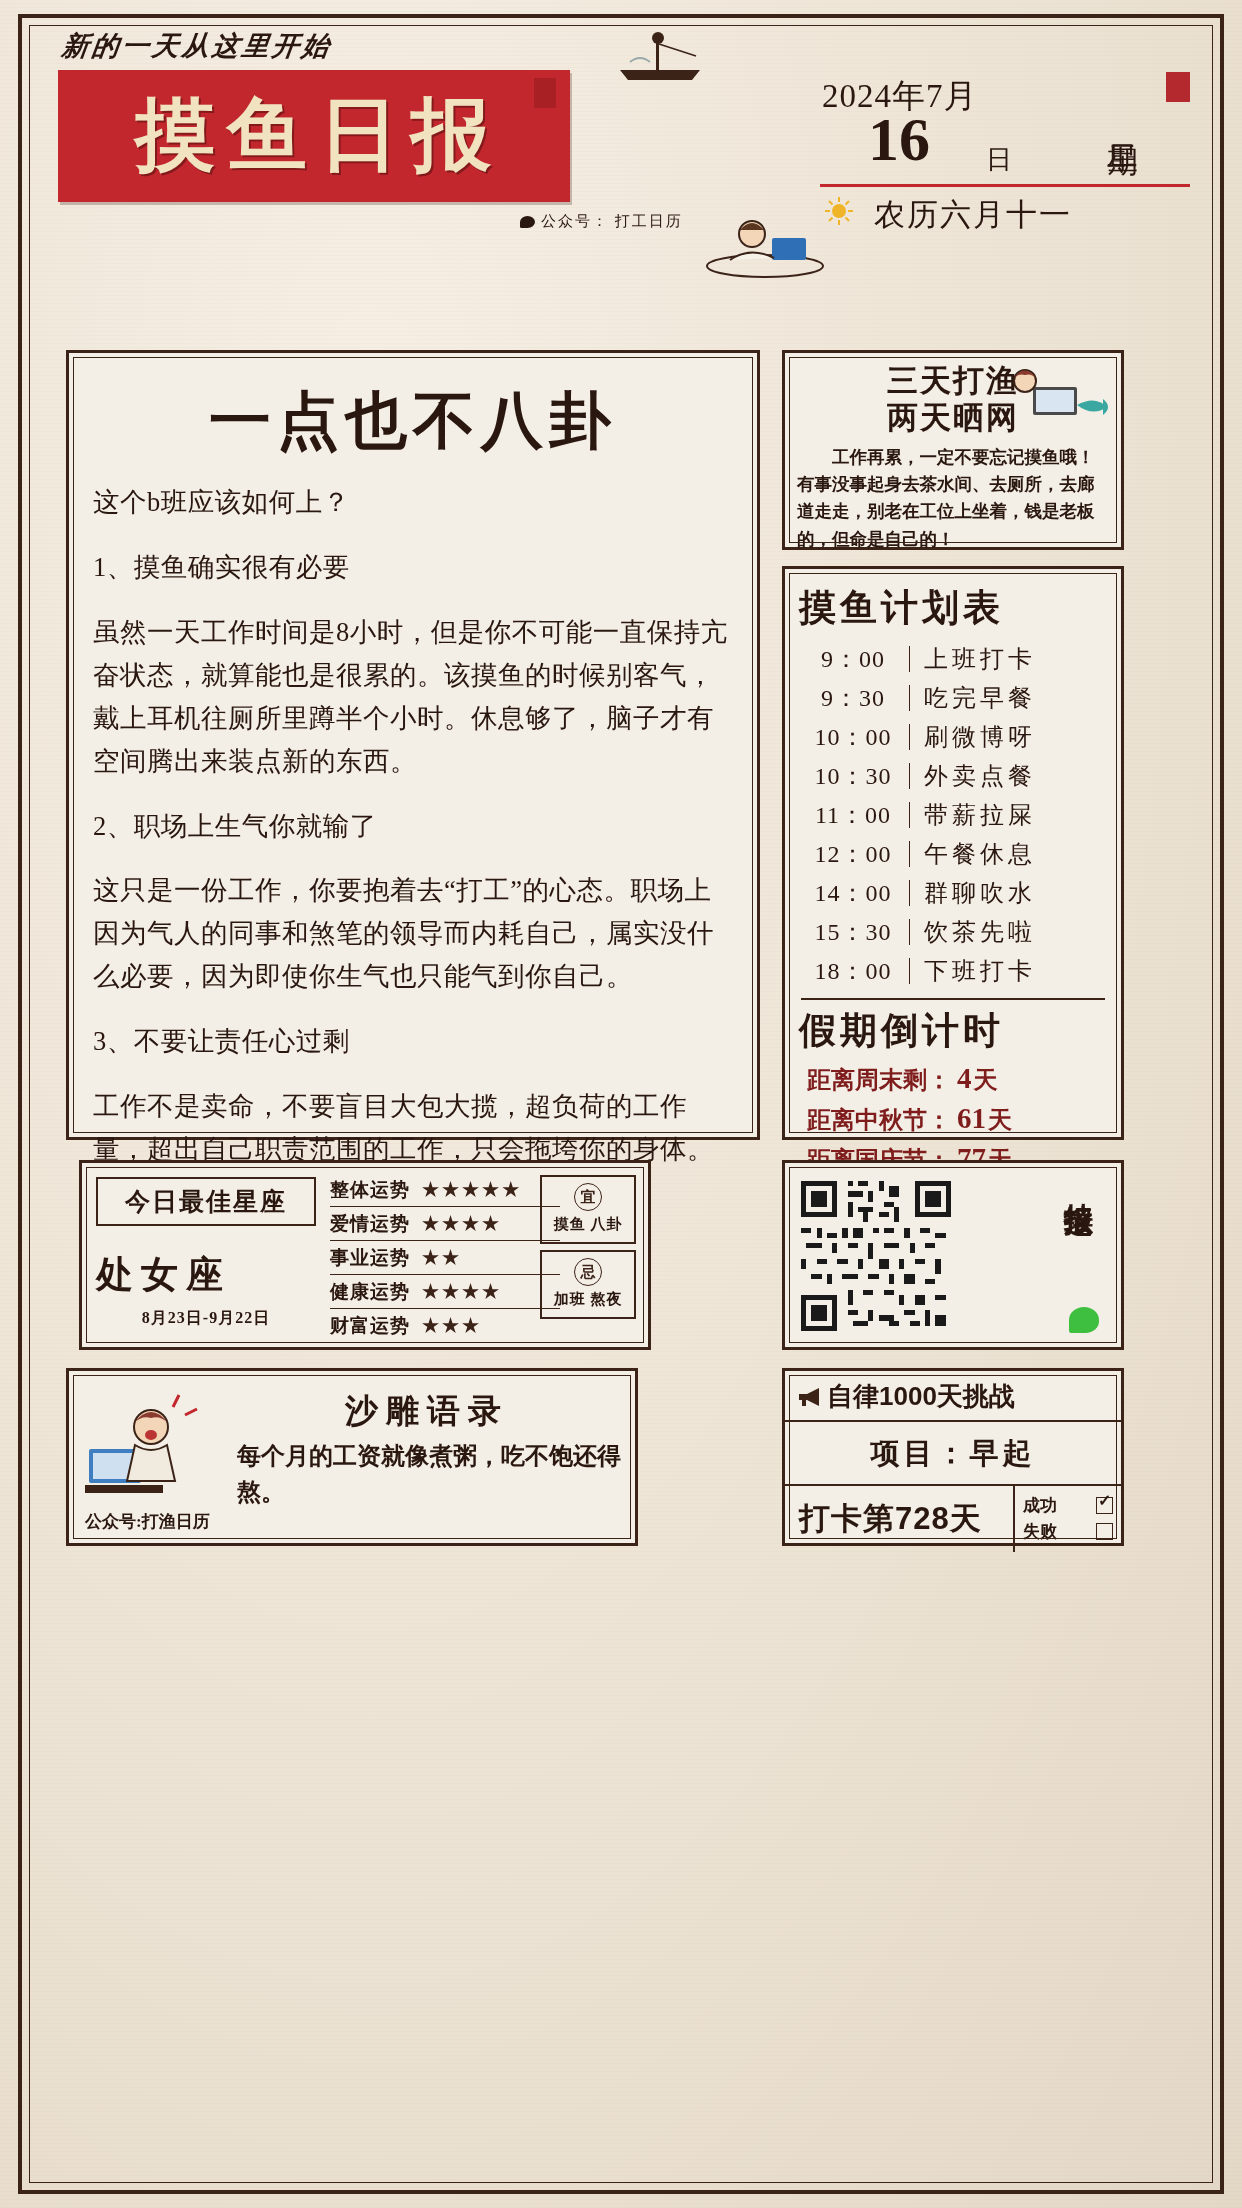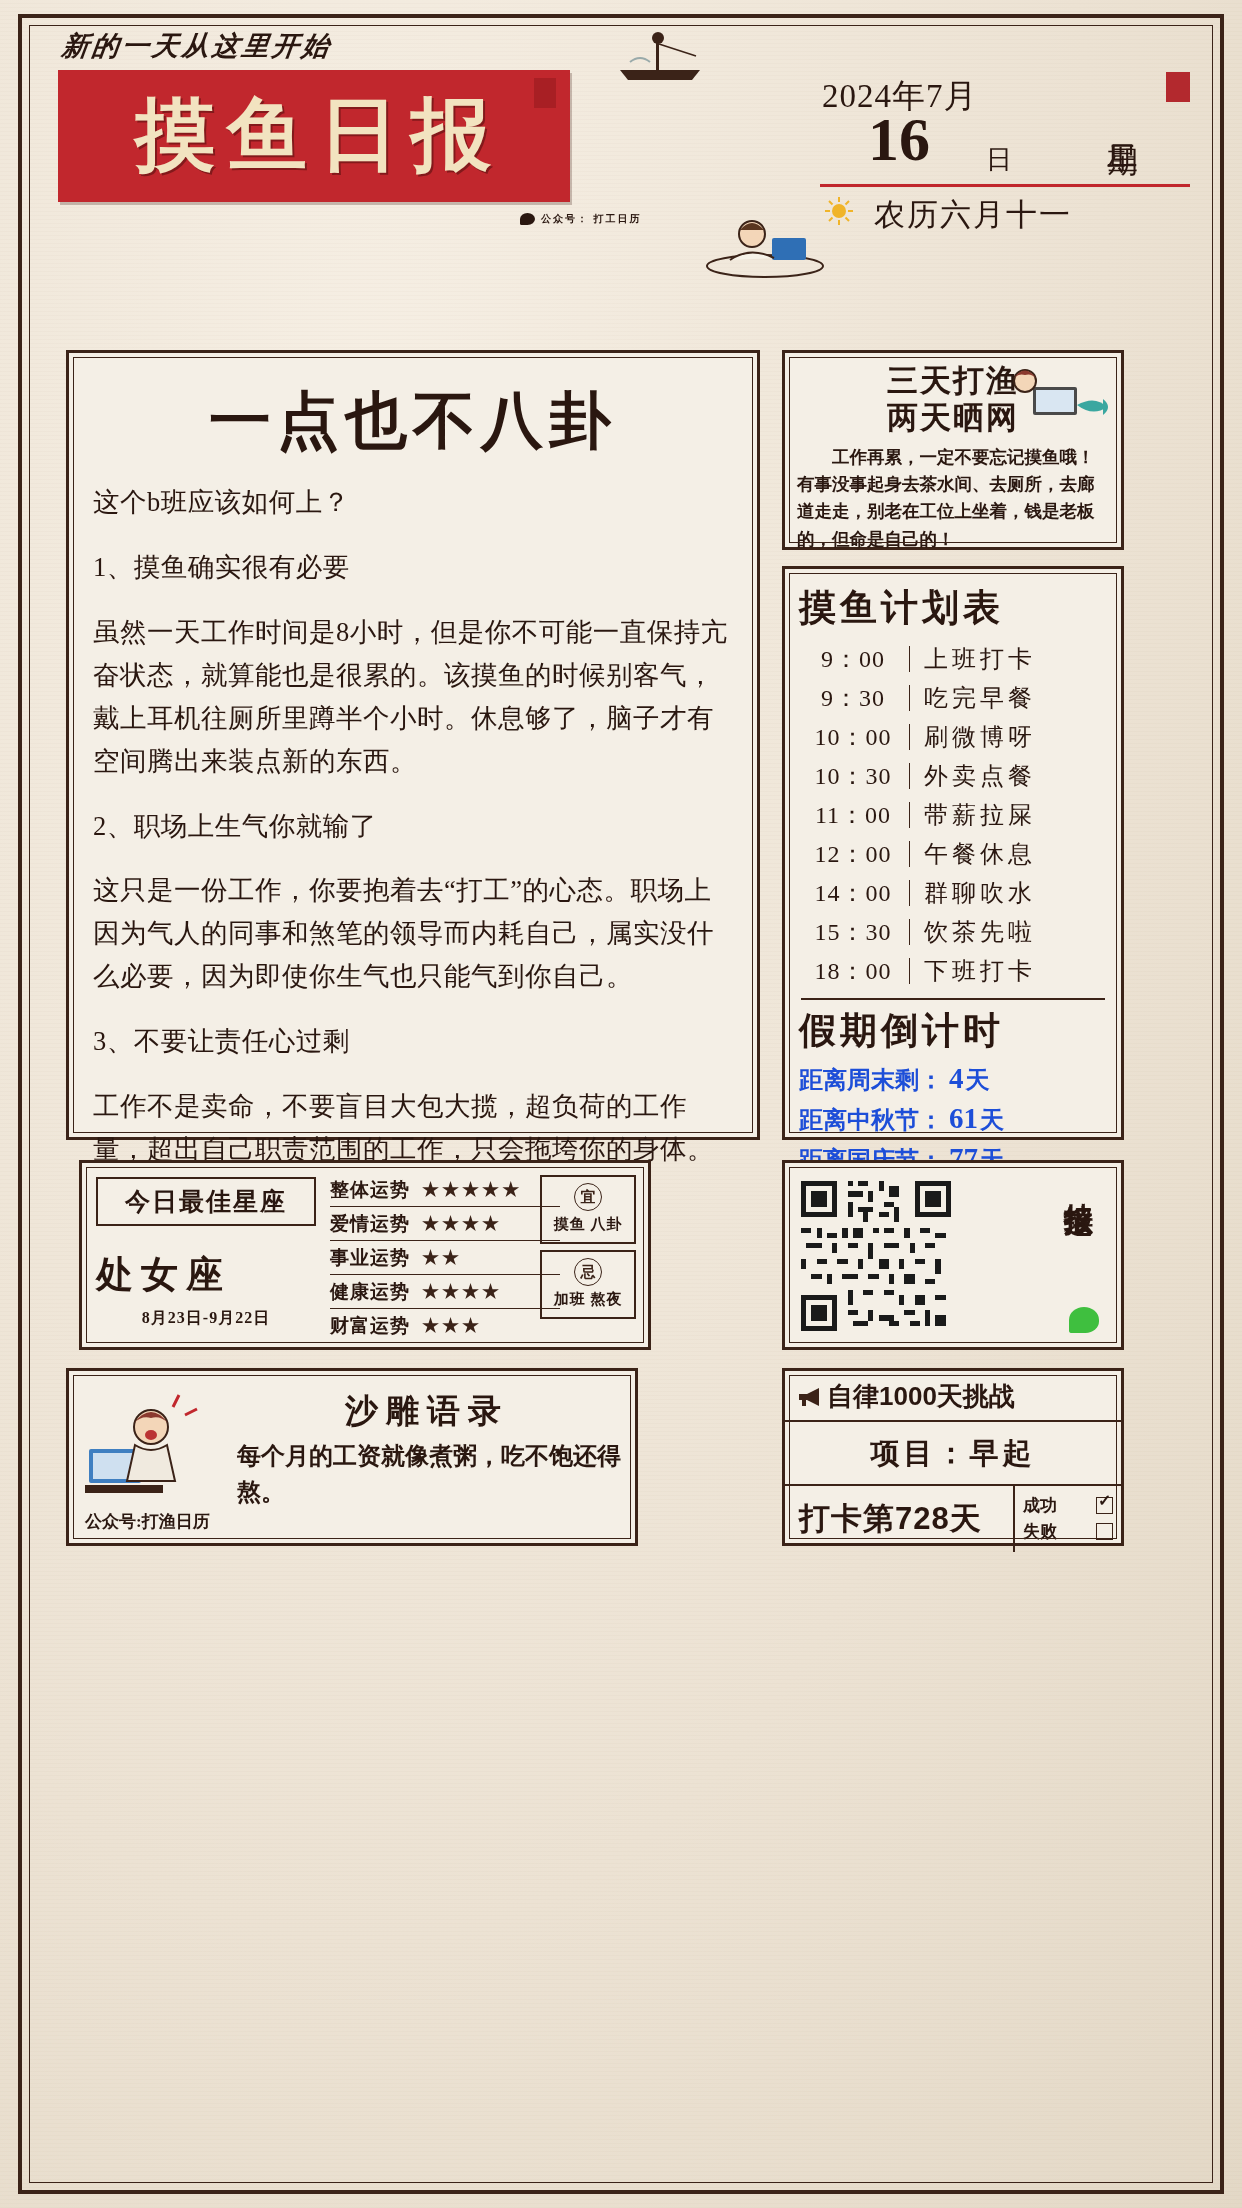--- a/index.html
+++ b/index.html
@@ -81,22 +81,22 @@
   .seal-small {
     position: absolute;
     right: 14px; top: 8px;
     width: 22px; height: 30px;
     background: #a31f23;
     opacity: 0.85;
   }
   .wechat-line {
     position: absolute;
     left: 480px; top: 186px;
-    font-size: 10px;
-    font-weight: bold;
+    font-size: 15px;
+    font-weight: normal;
     letter-spacing: 2px;
     color: #2a1710;
     display: flex;
     align-items: center;
     gap: 6px;
   }
   .wechat-dot {
     width: 15px; height: 12px;
     background: #2a1710;
     border-radius: 50% 50% 50% 10%;
@@ -282,22 +282,23 @@
   .hr-dark {
     height: 2px;
     background: #3b2318;
     margin: 8px 2px 6px 2px;
   }
   .cd-row {
     display: flex;
     align-items: baseline;
     font-size: 24px;
     height: 40px;
-    color: #1d4ed8;
-    font-weight: bold;
+    color: #7f1d1d;
+    font-weight: bold;
+    margin-left: 8px;
   }
   .cd-label { letter-spacing: 0px; }
   .cd-num {
     font-size: 29px;
     font-weight: bold;
     margin: 0 2px 0 6px;
   }
 
   
   #horoscope-box {

